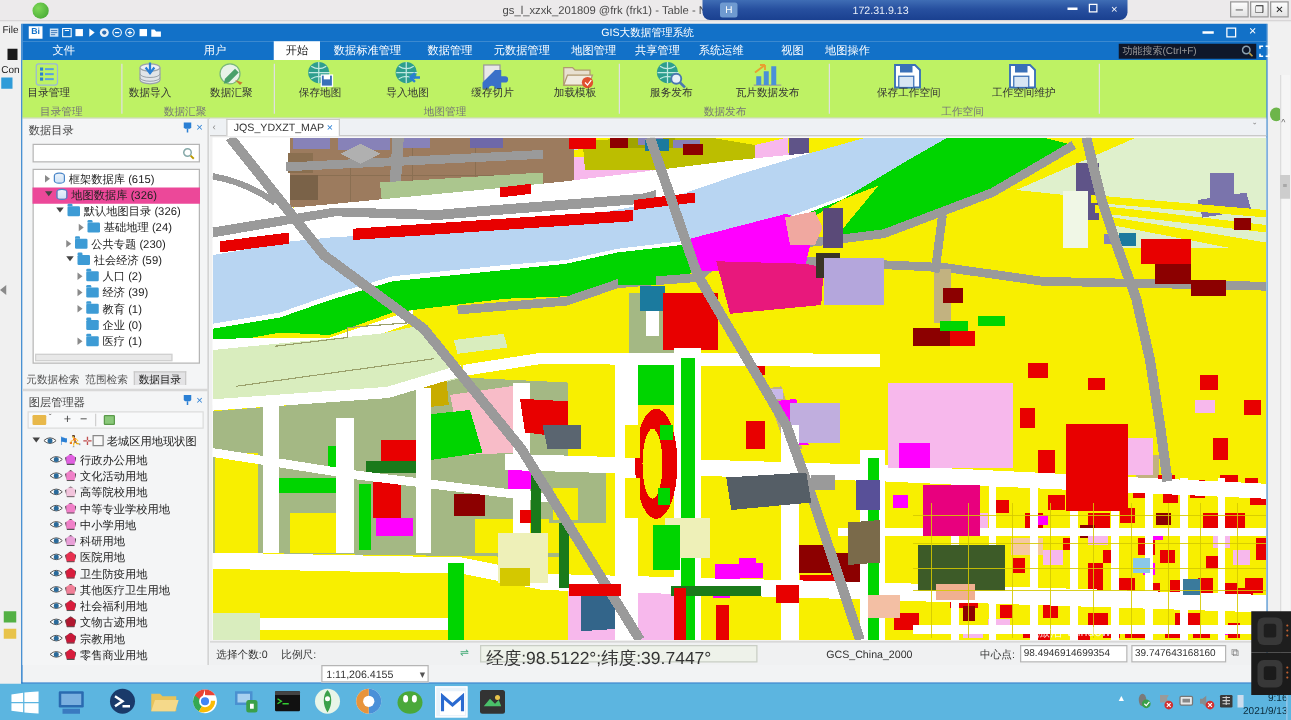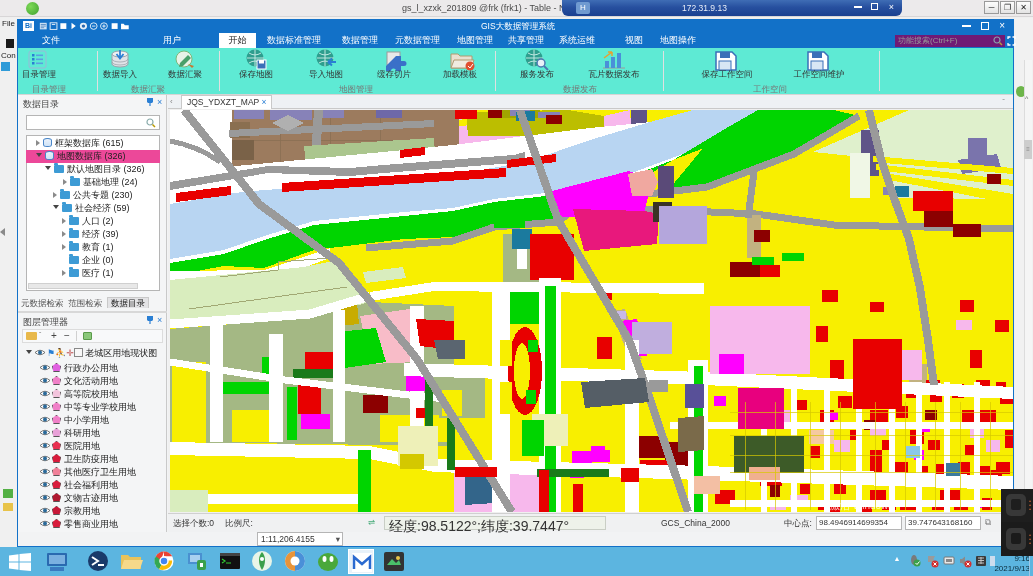--- a/index.html
+++ b/index.html
@@ -10,21 +10,21 @@
 #conbar{left:562px;top:0;width:340px;height:16px;background:linear-gradient(180deg,#3f6db5,#27509f 45%,#1a4090);border-radius:0 0 6px 6px;color:#fff}
 #conbar .ip{position:absolute;left:120px;top:3px;font-size:8.5px;color:#e8eef8}
 #winbtns{right:2px;top:1px}
 .wbtn{display:inline-block;width:15px;height:13px;background:linear-gradient(#fdfdfd,#e3e3e3);border:1px solid #9a9a9a;margin-left:1px;text-align:center;line-height:11px;font-size:8px;color:#222;vertical-align:top}
 
 #win{left:17px;top:19px;width:997px;height:528px;background:#f2f3f4;border:1px solid #1271c8;border-top:none}
 #wtitle{left:0;top:0;width:995px;height:14px;background:#1271c8}
 #tabrow{left:0;top:14px;width:995px;height:15px;background:#1271c8}
 .rtab{position:absolute;top:0;height:15px;line-height:15px;color:#fff;font-size:9px;text-align:center}
 .rtab.act{background:#fff;color:#1a1a1a}
-#ribbon{left:0;top:29px;width:995px;height:47px;background:#5eead4;border-bottom:1px solid #d5d5d5}
+#ribbon{left:0;top:29px;width:995px;height:47px;background:#bef264;border-bottom:1px solid #d5d5d5}
 .rbtn{position:absolute;top:2px;text-align:center;font-size:8.5px;color:#333;white-space:nowrap}
 .rgl{position:absolute;top:36px;font-size:8.5px;color:#777;white-space:nowrap}
 .rsep{position:absolute;top:3px;width:1px;height:40px;background:#e0e0e0}
 
 #lpanel{left:0;top:76px;width:149px;height:437px;background:#f4f5f6;border-right:1px solid #c9c9c9}
 .ptitle{position:absolute;font-size:9px;color:#444}
 .pin{position:absolute;color:#2a7fd4;font-size:9px}
 .tree{position:absolute;font-size:9px;color:#222}
 .trow{position:absolute;white-space:nowrap;height:13px;line-height:13px}
 .tri{display:inline-block;width:0;height:0;border-left:4px solid #8a8a8a;border-top:3px solid transparent;border-bottom:3px solid transparent;margin-right:3px}
@@ -108,21 +108,21 @@
   <span class="rtab" style="left:134px;width:40px">用户</span>
   <span class="rtab act" style="left:201px;width:37px">开始</span>
   <span class="rtab" style="left:243px;width:66px">数据标准管理</span>
   <span class="rtab" style="left:318px;width:48px">数据管理</span>
   <span class="rtab" style="left:371px;width:57px">元数据管理</span>
   <span class="rtab" style="left:433px;width:48px">地图管理</span>
   <span class="rtab" style="left:484px;width:48px">共享管理</span>
   <span class="rtab" style="left:535px;width:48px">系统运维</span>
   <span class="rtab" style="left:601px;width:30px">视图</span>
   <span class="rtab" style="left:636px;width:48px">地图操作</span>
-  <span style="position:absolute;left:877px;top:2px;width:110px;height:12px;background:#701a75;font-size:8px;color:#999;line-height:12px;padding-left:3px">功能搜索(Ctrl+F)<svg style="position:absolute;right:2px;top:1px" width="10" height="10">
+  <span style="position:absolute;left:877px;top:2px;width:110px;height:12px;background:#0f172a;font-size:8px;color:#999;line-height:12px;padding-left:3px">功能搜索(Ctrl+F)<svg style="position:absolute;right:2px;top:1px" width="10" height="10">
           <circle cx="4" cy="4" r="3" fill="none" stroke="#8aa0b0" stroke-width="1.2"></circle>
           <path d="M6.5 6.5 l2.5 2.5" stroke="#b89a40" stroke-width="1.4"></path>
         </svg></span>
   <svg style="position:absolute;left:989px;top:3px" width="9" height="10" viewBox="0 0 9 10">
         <g stroke="#fff" stroke-width="1.3" fill="none">
           <path d="M1 3 V1 h2.5 M8 3 V1 H5.5 M1 7 v2 h2.5 M8 7 v2 H5.5"></path>
         </g>
       </svg>
 </div>
 <div class="abs" id="ribbon">

